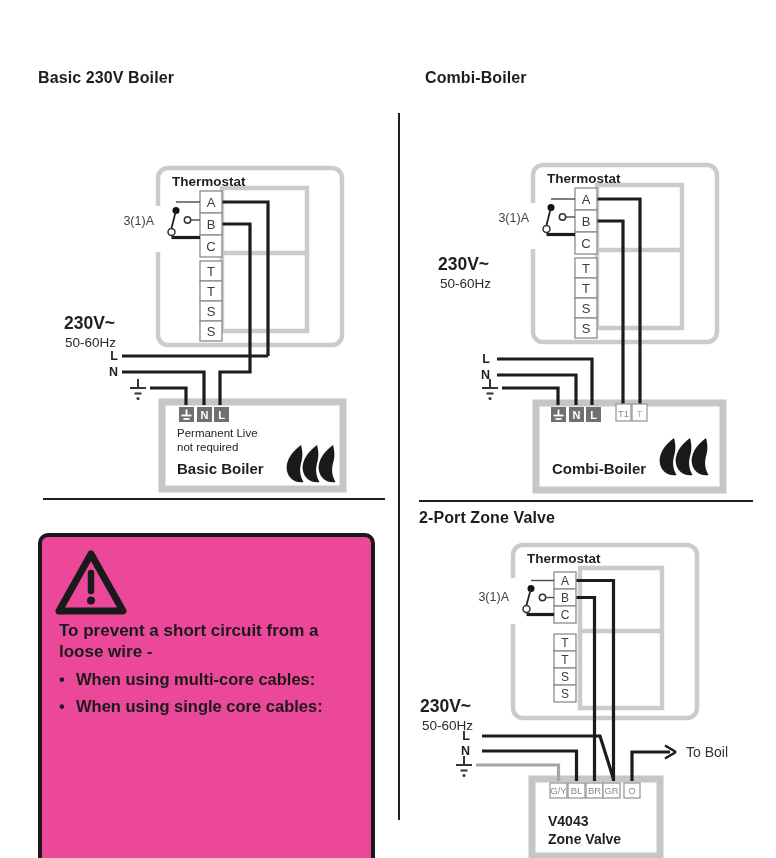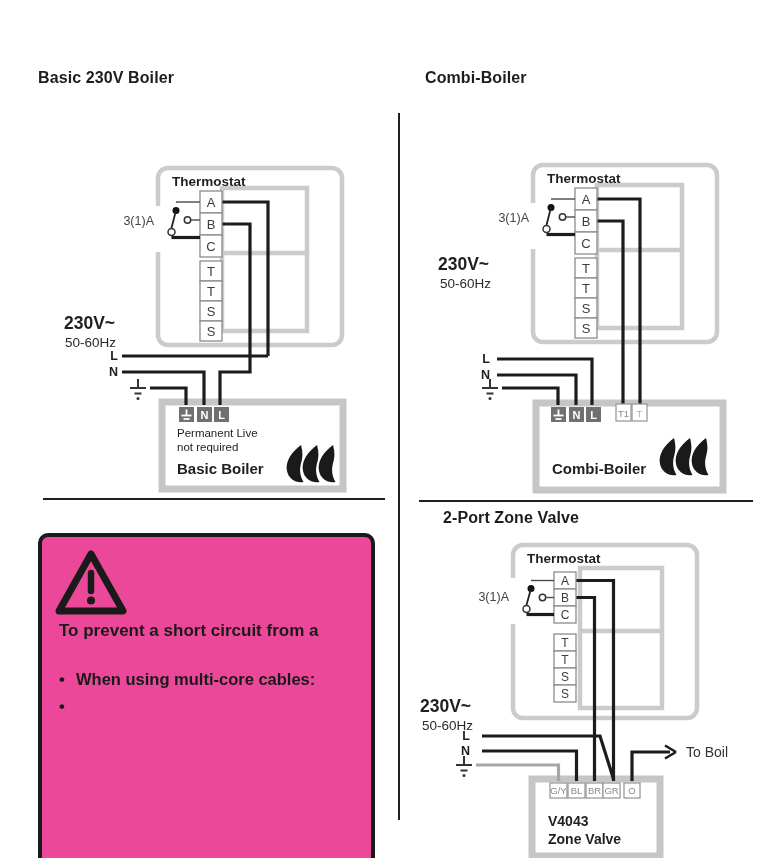--- a/index.html
+++ b/index.html
@@ -1,21 +1,21 @@
 <!DOCTYPE html>
 <html><head>
 <meta charset="utf-8">
 <style>
   html,body{margin:0;padding:0;background:#fff;}
   #page{position:relative;width:776px;height:858px;background:#fff;overflow:hidden;
         font-family:"Liberation Sans",sans-serif;color:#1f1f1f;margin-top:48px;}
   .title{position:absolute;margin:0;font-size:16px;font-weight:700;color:#1d1d1d;letter-spacing:0.1px;}
   .t-basic{left:38px;top:21px;}
   .t-combi{left:425px;top:21px;}
-  .t-zone{left:443px;top:461px;}
+  .t-zone{left:419px;top:461px;}
   .vdiv{position:absolute;left:398px;top:65px;width:2px;height:707px;background:#1f1f1f;}
   .hdiv{position:absolute;height:2px;background:#1f1f1f;}
   .hdiv-left{left:43px;top:450px;width:342px;}
   .hdiv-right{left:419px;top:452px;width:334px;}
   #diagram{position:absolute;left:0;top:0;}
   svg text{font-family:"Liberation Sans",sans-serif;}
   .lbl-thermo{font-size:13.5px;font-weight:700;fill:#1f1f1f;}
   .lbl-term{font-size:13px;fill:#33404a;text-anchor:middle;}
   .lbl-term-sm{font-size:12px;fill:#33404a;text-anchor:middle;}
   .lbl-rating{font-size:12.5px;fill:#444;text-anchor:end;}
@@ -287,30 +287,32 @@
   </svg>
 
   <div class="warnbox">
     <svg class="warn-tri" width="74" height="70" viewBox="0 0 74 70">
       <path d="M37,5 L69,62 H5 Z" fill="none" stroke="#1a1a1a" stroke-width="7" stroke-linejoin="round"></path>
       <path d="M37,24 V42" stroke="#1a1a1a" stroke-width="6.5" stroke-linecap="round"></path>
       <circle cx="37" cy="51.5" r="4" fill="#1a1a1a"></circle>
     </svg>
     <div class="warn-head">
       <span>To prevent a short circuit from a</span>
+      <span>loose wire -</span>
     </div>
     <div class="warn-bullets">
       <div class="bullet">
         <span class="dot">•</span>
         <div class="btxt">
           <b>When using multi-core cables:</b>
         </div>
       </div>
       <div class="bullet">
         <span class="dot">•</span>
         <div class="btxt">
+          <b>When using single core cables:</b>
         </div>
       </div>
     </div>
   </div>
 
   <div class="page-circle"></div>
 </div>
 
 </body></html>

